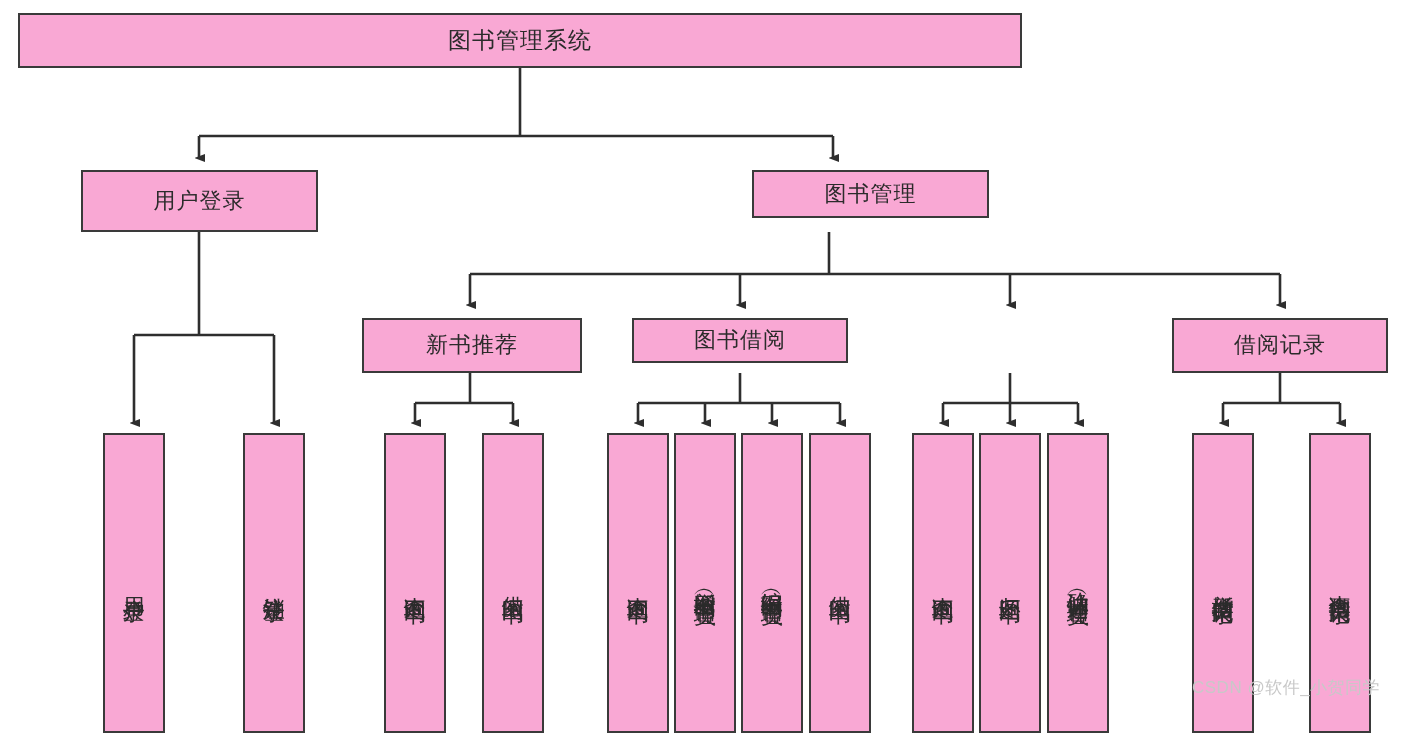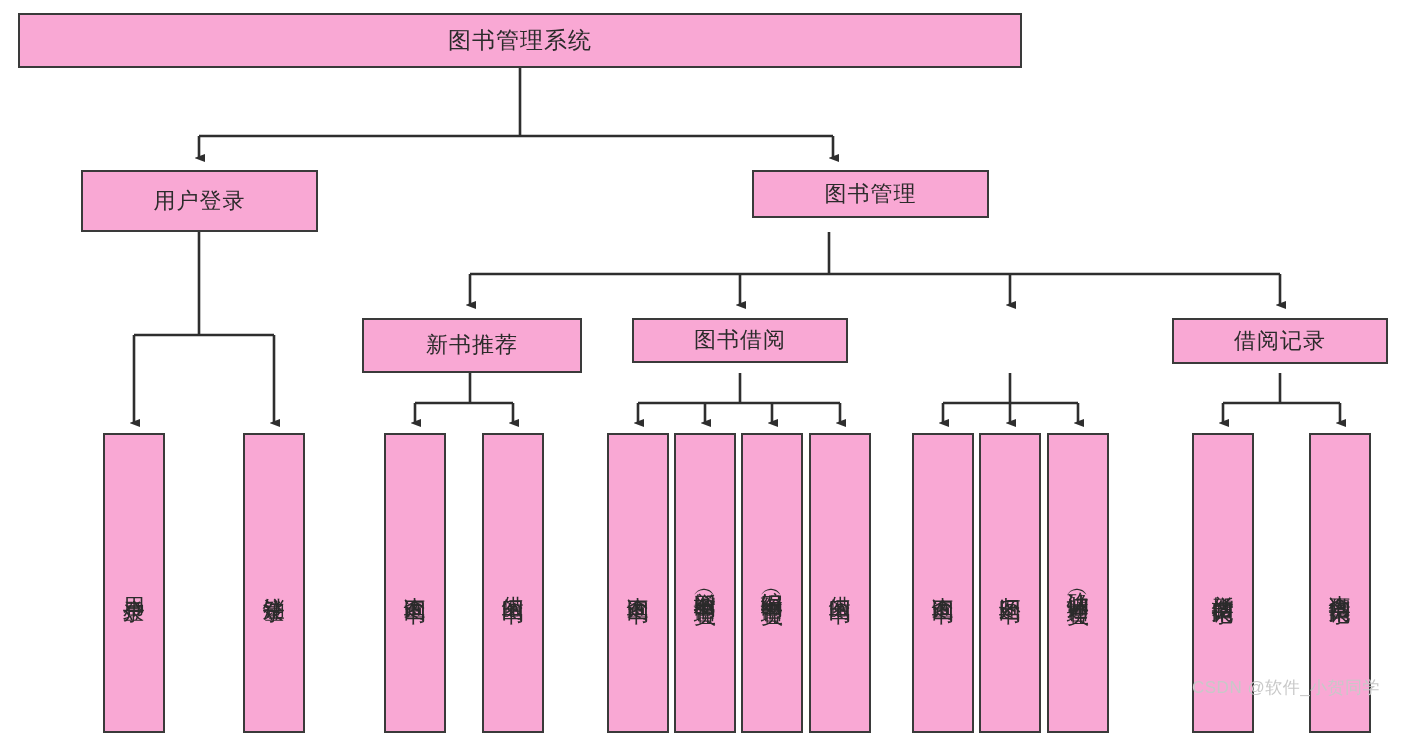--- a/index.html
+++ b/index.html
@@ -126,21 +126,21 @@
   <div class="node node-h" style="left:711px; top:170px; width:237px; height:48px;margin-left:41px;">
     <span>图书管理</span>
   </div>
 
   <div class="node node-h" style="left:362px; top:318px; width:220px; height:55px;">
     <span>新书推荐</span>
   </div>
   <div class="node node-h" style="left:632px; top:318px; width:216px; height:45px;justify-content:center;">
     <span>图书借阅</span>
   </div>
-  <div class="node node-h" style="left:1172px; top:318px; width:216px; height:46px;">
+  <div class="node node-h" style="left:1172px; top:318px; width:216px; height:55px;">
     <span>借阅记录</span>
   </div>
 
   <div class="node" style="left:103px; top:433px; width:62px; height:300px;">
     <span class="node-v">用户登录</span>
   </div>
   <div class="node" style="left:243px; top:433px; width:62px; height:300px;">
     <span class="node-v">注销登录</span>
   </div>
 

